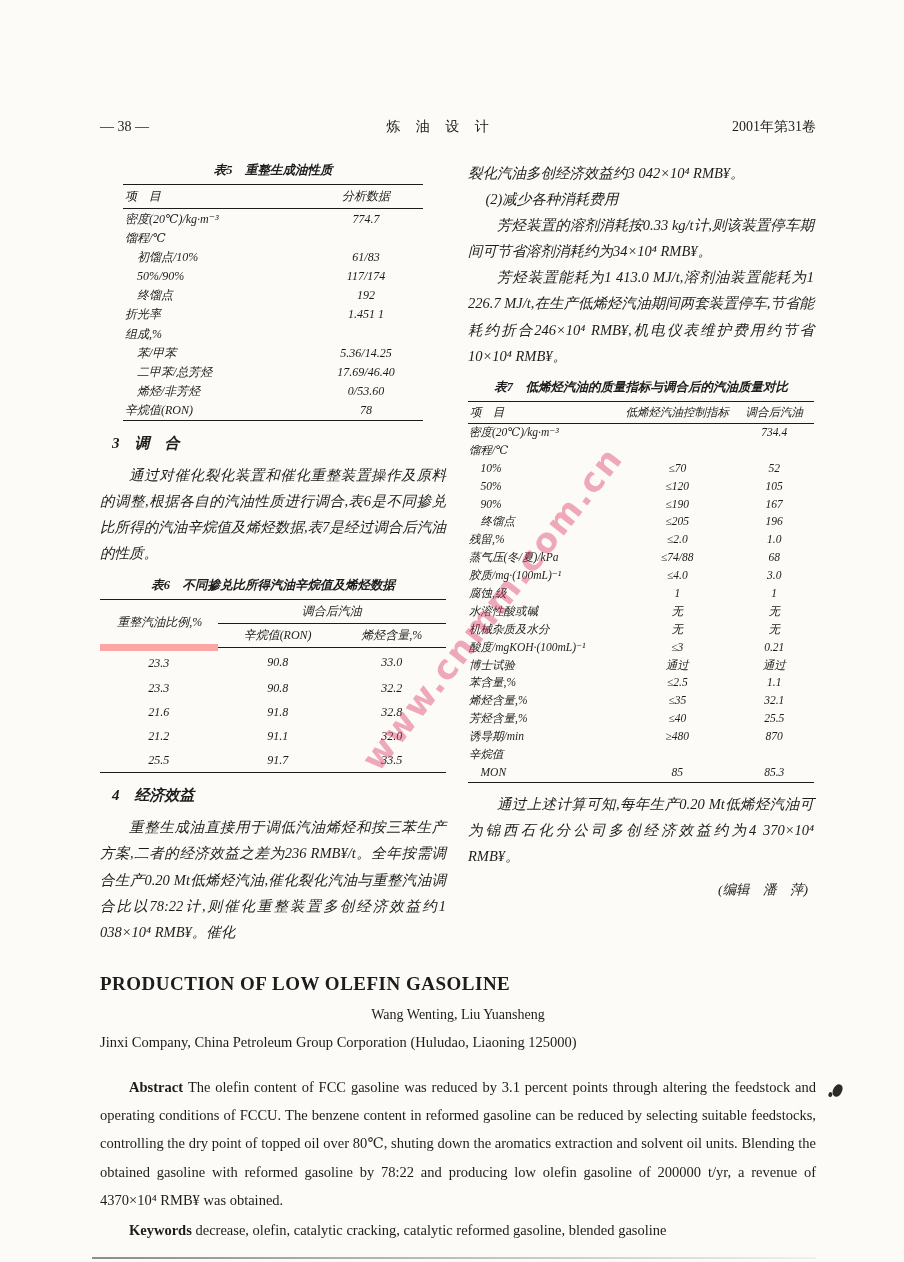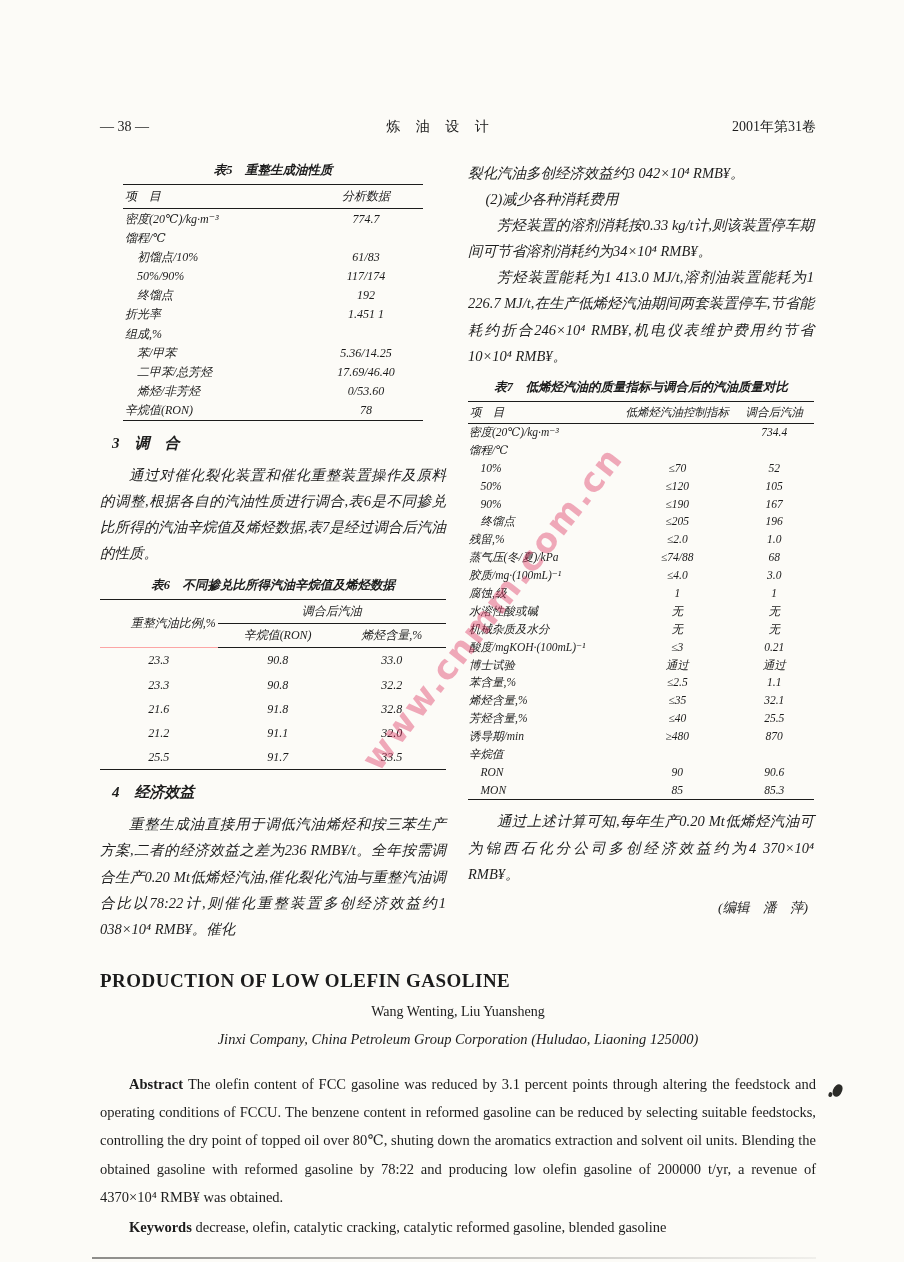--- a/index.html
+++ b/index.html
@@ -26,21 +26,21 @@
     border-top:1.5px solid #1c1c1c; border-bottom:1.5px solid #1c1c1c; }
   .tbl th { font-weight:normal; padding:3px 2px; }
   .tbl td { padding:1.5px 2px; line-height:1.35; }
 
   .tbl5 { width:300px; margin:0 auto 2px auto; }
   .tbl5 thead th { border-bottom:1px solid #1c1c1c; }
   .tbl5 th:first-child, .tbl5 td:first-child { text-align:left; width:62%; }
   .tbl5 th:last-child,  .tbl5 td:last-child  { text-align:center; }
 
   .tbl6 { margin-bottom:4px; }
-  .tbl6 th.t6-col1 { text-align:right; vertical-align:middle; border-bottom:1px solid #fca5a5; width:34%; padding-left:4px; }
+  .tbl6 th.t6-col1 { text-align:center; vertical-align:middle; border-bottom:7px solid #fca5a5; width:34%; padding-left:4px; }
   .tbl6 th.t6-group { border-bottom:1px solid #1c1c1c; text-align:center; }
   .tbl6 thead tr:nth-child(2) th { border-bottom:1px solid #1c1c1c; text-align:center; }
   .tbl6 td { text-align:center; padding:4px 2px; }
 
   .tbl7 { font-size:11.5px; }
   .tbl7 thead th { border-bottom:1px solid #1c1c1c; }
   .tbl7 th:first-child, .tbl7 td:first-child { text-align:left; width:44%; }
   .tbl7 th:nth-child(2), .tbl7 td:nth-child(2) { text-align:center; width:33%; }
   .tbl7 th:nth-child(3), .tbl7 td:nth-child(3) { text-align:center; }
   .tbl7 td { padding:1.2px 1px; }
@@ -49,21 +49,21 @@
   .sec-heading { font-size:15px; font-weight:bold; margin:13px 12px 9px; }
   .body-para { font-size:14.5px; line-height:1.8; text-align:justify; text-indent:2em; }
   .no-indent { text-indent:0; }
   .sub-head { font-size:14.5px; line-height:1.8; text-indent:1.2em; }
   .editor-note { text-align:right; font-size:13.5px; margin-top:12px; padding-right:6px; }
 
   
   .english { margin-top:28px; }
   .english h1 { text-align:left; font-size:19px; font-weight:bold; letter-spacing:0.5px; margin-bottom:12px; }
   .authors { text-align:center; font-size:14px; margin-bottom:11px; }
-  .affiliation { text-align:center; font-size:14.5px; font-style:italic; margin-bottom:22px; }
+  .affiliation { font-size:14.5px; margin-bottom:22px; }
   .abstract { font-size:14.5px; line-height:1.95; text-align:justify; text-indent:2em; }
   .abstract b, .keywords b { font-weight:bold; }
   .keywords { font-size:14.5px; line-height:1.95; text-indent:2em; margin-top:2px; }
 
   
   .watermark { position:absolute; left:296px; top:596px; width:380px; text-align:center;
     transform:rotate(-52deg); font-family:"DejaVu Sans",sans-serif; font-size:34px; font-weight:bold;
     color:rgba(222,52,98,0.42); letter-spacing:2px; z-index:4; pointer-events:none; }
   .ink-smudge { position:absolute; left:833px; top:1084px; width:9px; height:13px;
     background:#2b2b28; border-radius:60% 40% 55% 45%; transform:rotate(18deg); z-index:3; }
@@ -306,25 +306,20 @@
               <td>诱导期/min</td>
               <td>≥480</td>
               <td>870</td>
             </tr>
               <tr>
               <td>辛烷值</td>
               <td></td>
               <td></td>
             </tr>
               <tr>
-              <td>　RON</td>
-              <td>90</td>
-              <td>90.6</td>
-            </tr>
-              <tr>
               <td>　MON</td>
               <td>85</td>
               <td>85.3</td>
             </tr>
             </tbody>
         </table>
 
         <p class="body-para" style="margin-top:8px;">通过上述计算可知,每年生产0.20 Mt低烯烃汽油可为锦西石化分公司多创经济效益约为4 370×10⁴ RMB¥。</p>
         <p class="editor-note">(编辑　潘　萍)</p>
       </div>

